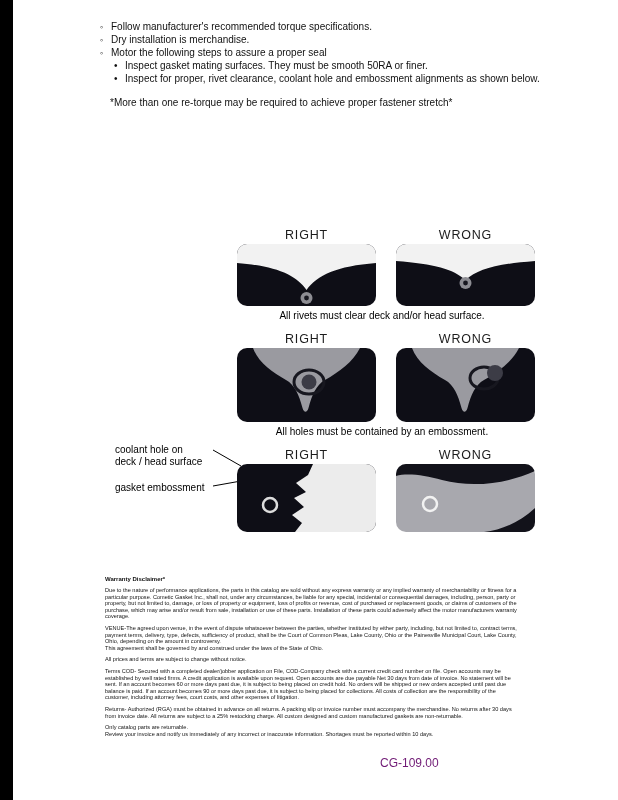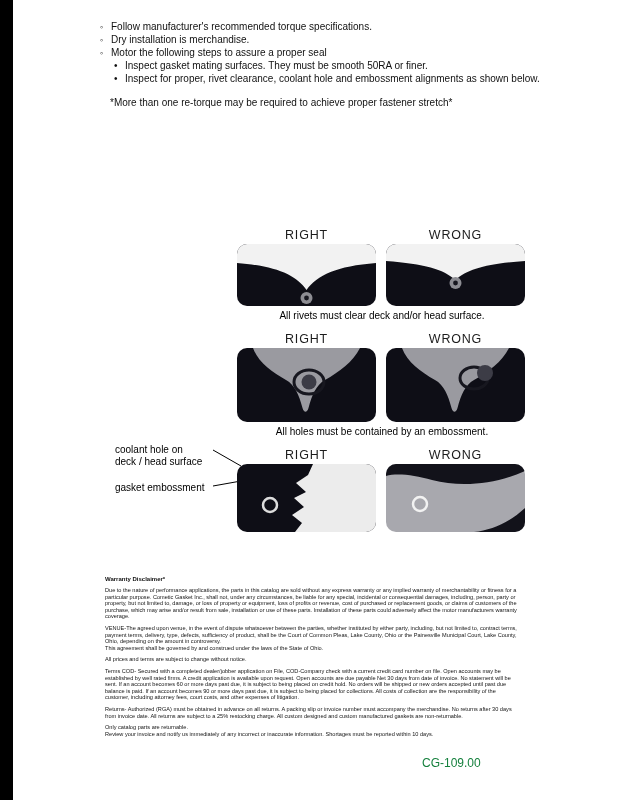--- a/index.html
+++ b/index.html
@@ -14,36 +14,36 @@
   .bullet .marker { width:11px; flex:0 0 11px; text-align:left; font-size:9px; }
   .bullet.sub { padding-left:14px; }
   .bullet.sub .marker { font-size:10px; }
 
   .diesel-heading { font-size:11.5px; font-weight:bold; margin:16px 0 0 10px; }
   .body-para { font-size:10px; line-height:12.5px; margin:9px 0 0 10px; width:408px; }
   .note-line { font-size:10px; margin:12px 0 0 10px; }
 
   .diagrams { position:absolute; left:237px; top:228px; width:290px; }
   .diag-row { position:relative; margin-bottom:10px; }
-  .diag-grid { display:grid; grid-template-columns:139px 139px; column-gap:10px; }
+  .diag-grid { display:grid; grid-template-columns:139px 139px; column-gap:20px; }
   .diag-label { text-align:center; font-size:12.5px; letter-spacing:0.8px; color:#1c1c1c; height:16px; }
   .dimg { display:block; }
   .diag-caption { font-size:10px; line-height:12px; margin-top:4px; color:#000;text-align:center; }
   .diag-caption.narrow { width:235px; }
 
   .annotation { position:absolute; font-size:10px; line-height:11.5px; color:#000; white-space:pre-line; text-align:left; }
   .annotation.coolant { left:-122px; top:112px; width:102px; }
   .annotation.emboss  { left:-122px; top:150px; width:110px; }
   .annotation-lines { position:absolute; left:-24px; top:104px; }
 
   .warranty { position:absolute; left:105px; top:576px; width:412px; }
   .warranty-heading { font-size:6px; font-weight:bold; margin:0 0 5px 0; }
   .warranty p { font-size:5.6px; line-height:6.6px; margin:0 0 5px 0; white-space:pre-line; color:#151515; }
 
-  .footer-code { position:absolute; left:422px; top:756px; font-size:12px; color:#15803d; }
+  .footer-code { position:absolute; left:380px; top:756px; font-size:12px; color:#701a75; }
 </style>
 </head>
 <body>
 
 <div class="page">
   <div class="left-strip"></div>
 
   <div class="content">
 
     <div class="bullet">

